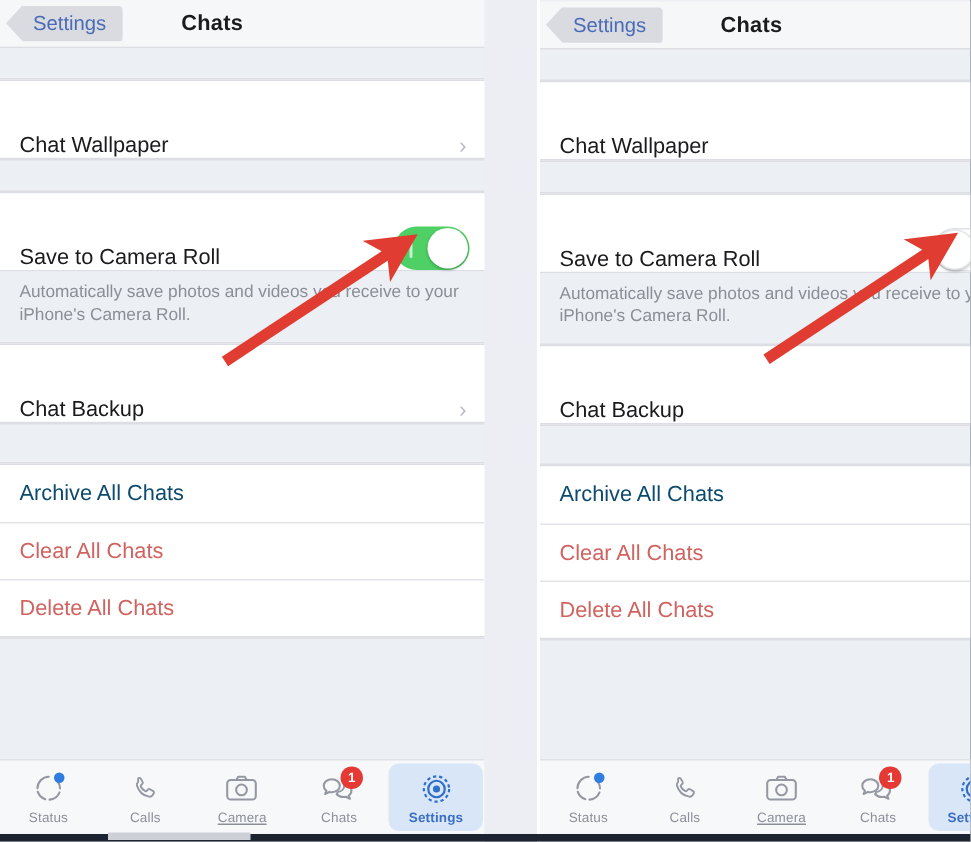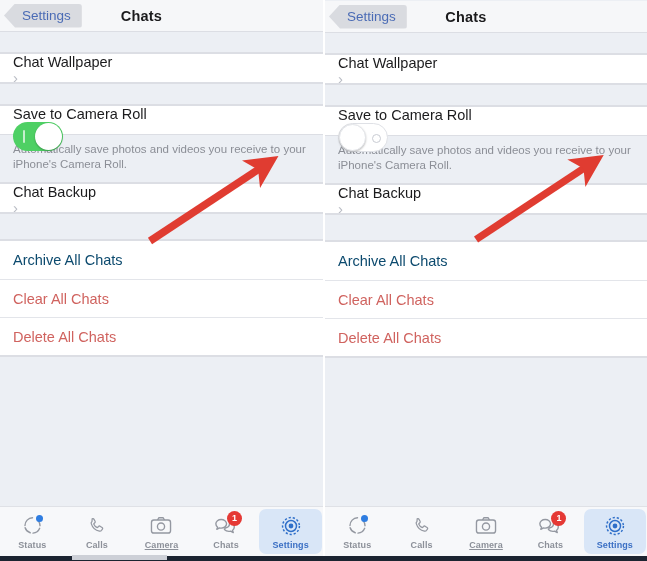--- a/index.html
+++ b/index.html
@@ -13,20 +13,21 @@
   }
 
   #root {
     position: relative;
     width: 647px;
     height: 561px;
     background: #eceef3;
     display: flex;
     flex-direction: row;
     overflow: hidden;
+    gap: 35px;
   }
 
   .panel {
     position: relative;
     width: 323px;
     height: 561px;
     background: #eceff4;
     overflow: hidden;
     flex: 0 0 auto;
   }
@@ -87,26 +88,25 @@
   .gap.tall  { height: 27px; }
 
   .group {
     background: #ffffff;
     border-top: 1px solid #dcdee4;
     border-bottom: 1px solid #dcdee4;
   }
 
   .row {
     position: relative;
-    height: 28px;
-    display: flex;
-    align-items: flex-start;
+    height: 51px;
+    display: flex;
+    align-items: flex-end;
     padding: 0 10px 0 13px;
     background: #ffffff;
-    flex-direction: column;
   }
   .row-label {
     font-size: 14.5px;
     color: #1b1b1d;
     flex: 1;
   }
   .chevron {
     color: #b9bcc4;
     font-size: 15px;
     line-height: 1;
@@ -214,21 +214,20 @@
   .tab.selected { background: #d9e6f7; }
   .tab-icon {
     position: relative;
     width: 26px; height: 24px;
     display: flex; align-items: center; justify-content: center;
   }
   .tab-label {
     font-size: 9px;
     color: #8c9099;
     letter-spacing: 0.1px;
-    font-weight: bold;
   }
   .tab.selected .tab-label { color: #3b6fc4; font-weight: bold; }
   .tab-label.underlined { text-decoration: underline; }
 
   .badge {
     position: absolute;
     top: -3px; right: -3px;
     min-width: 15px; height: 15px;
     padding: 0 3px;
     border-radius: 8px;

